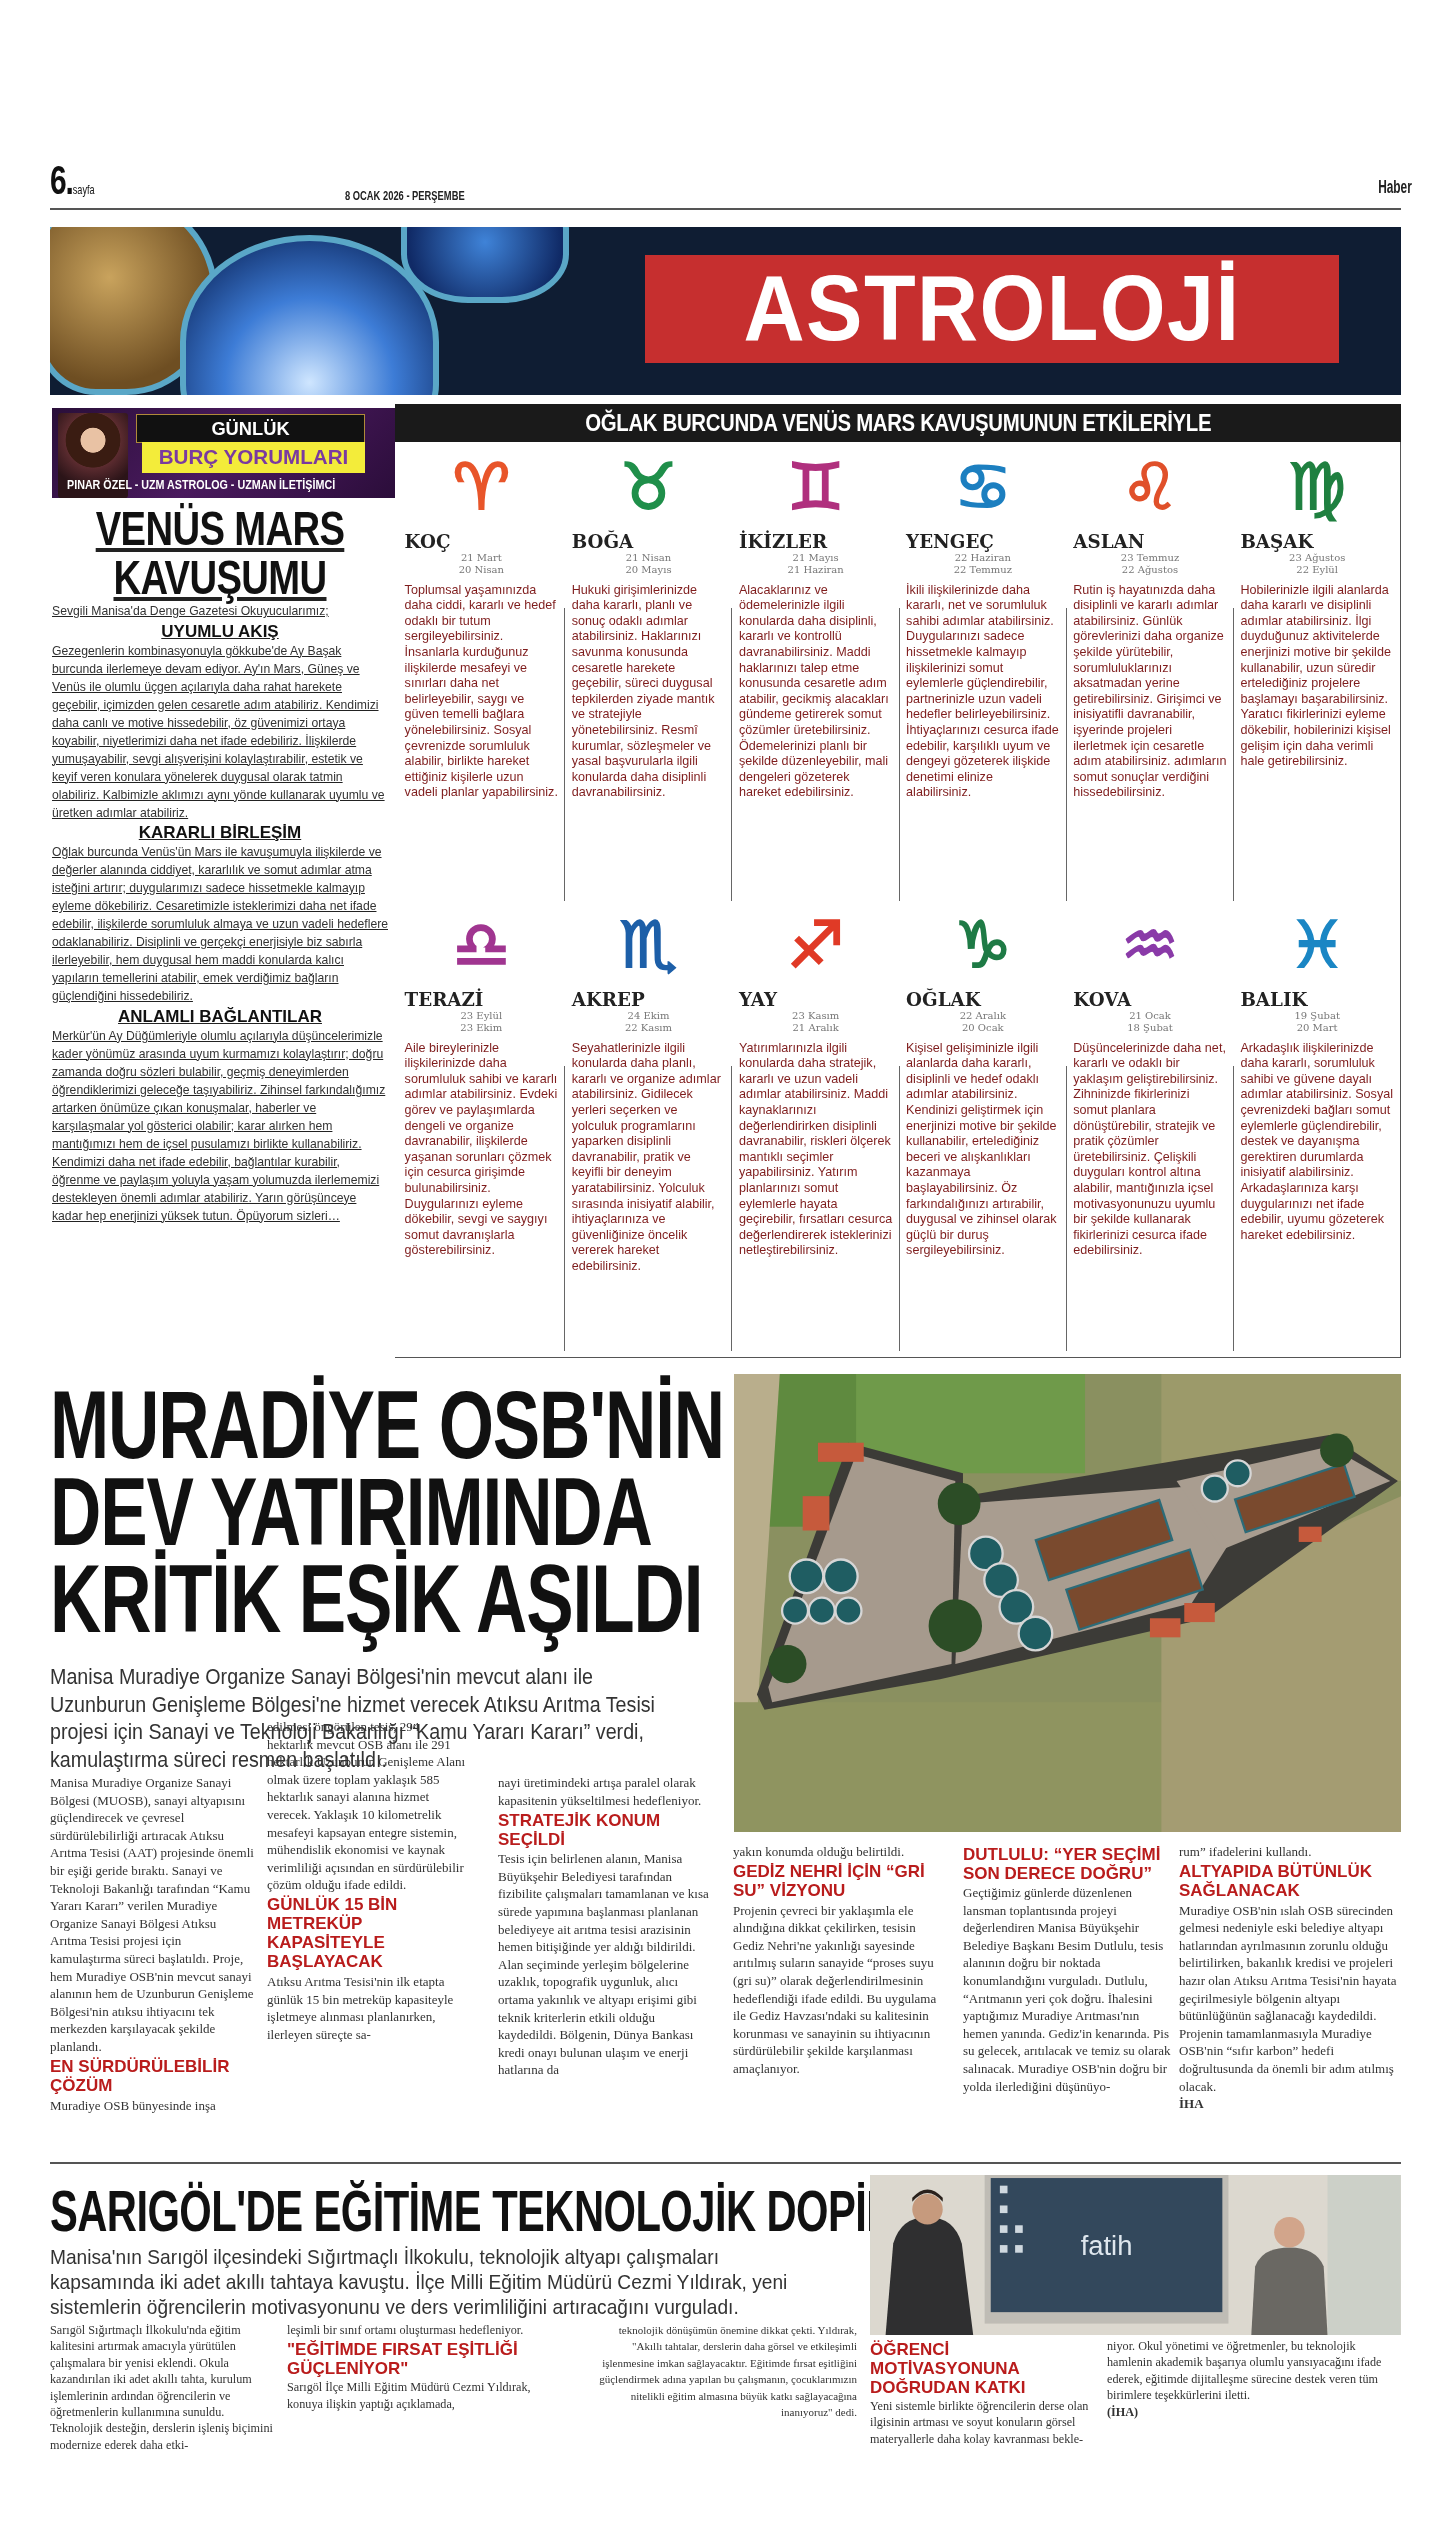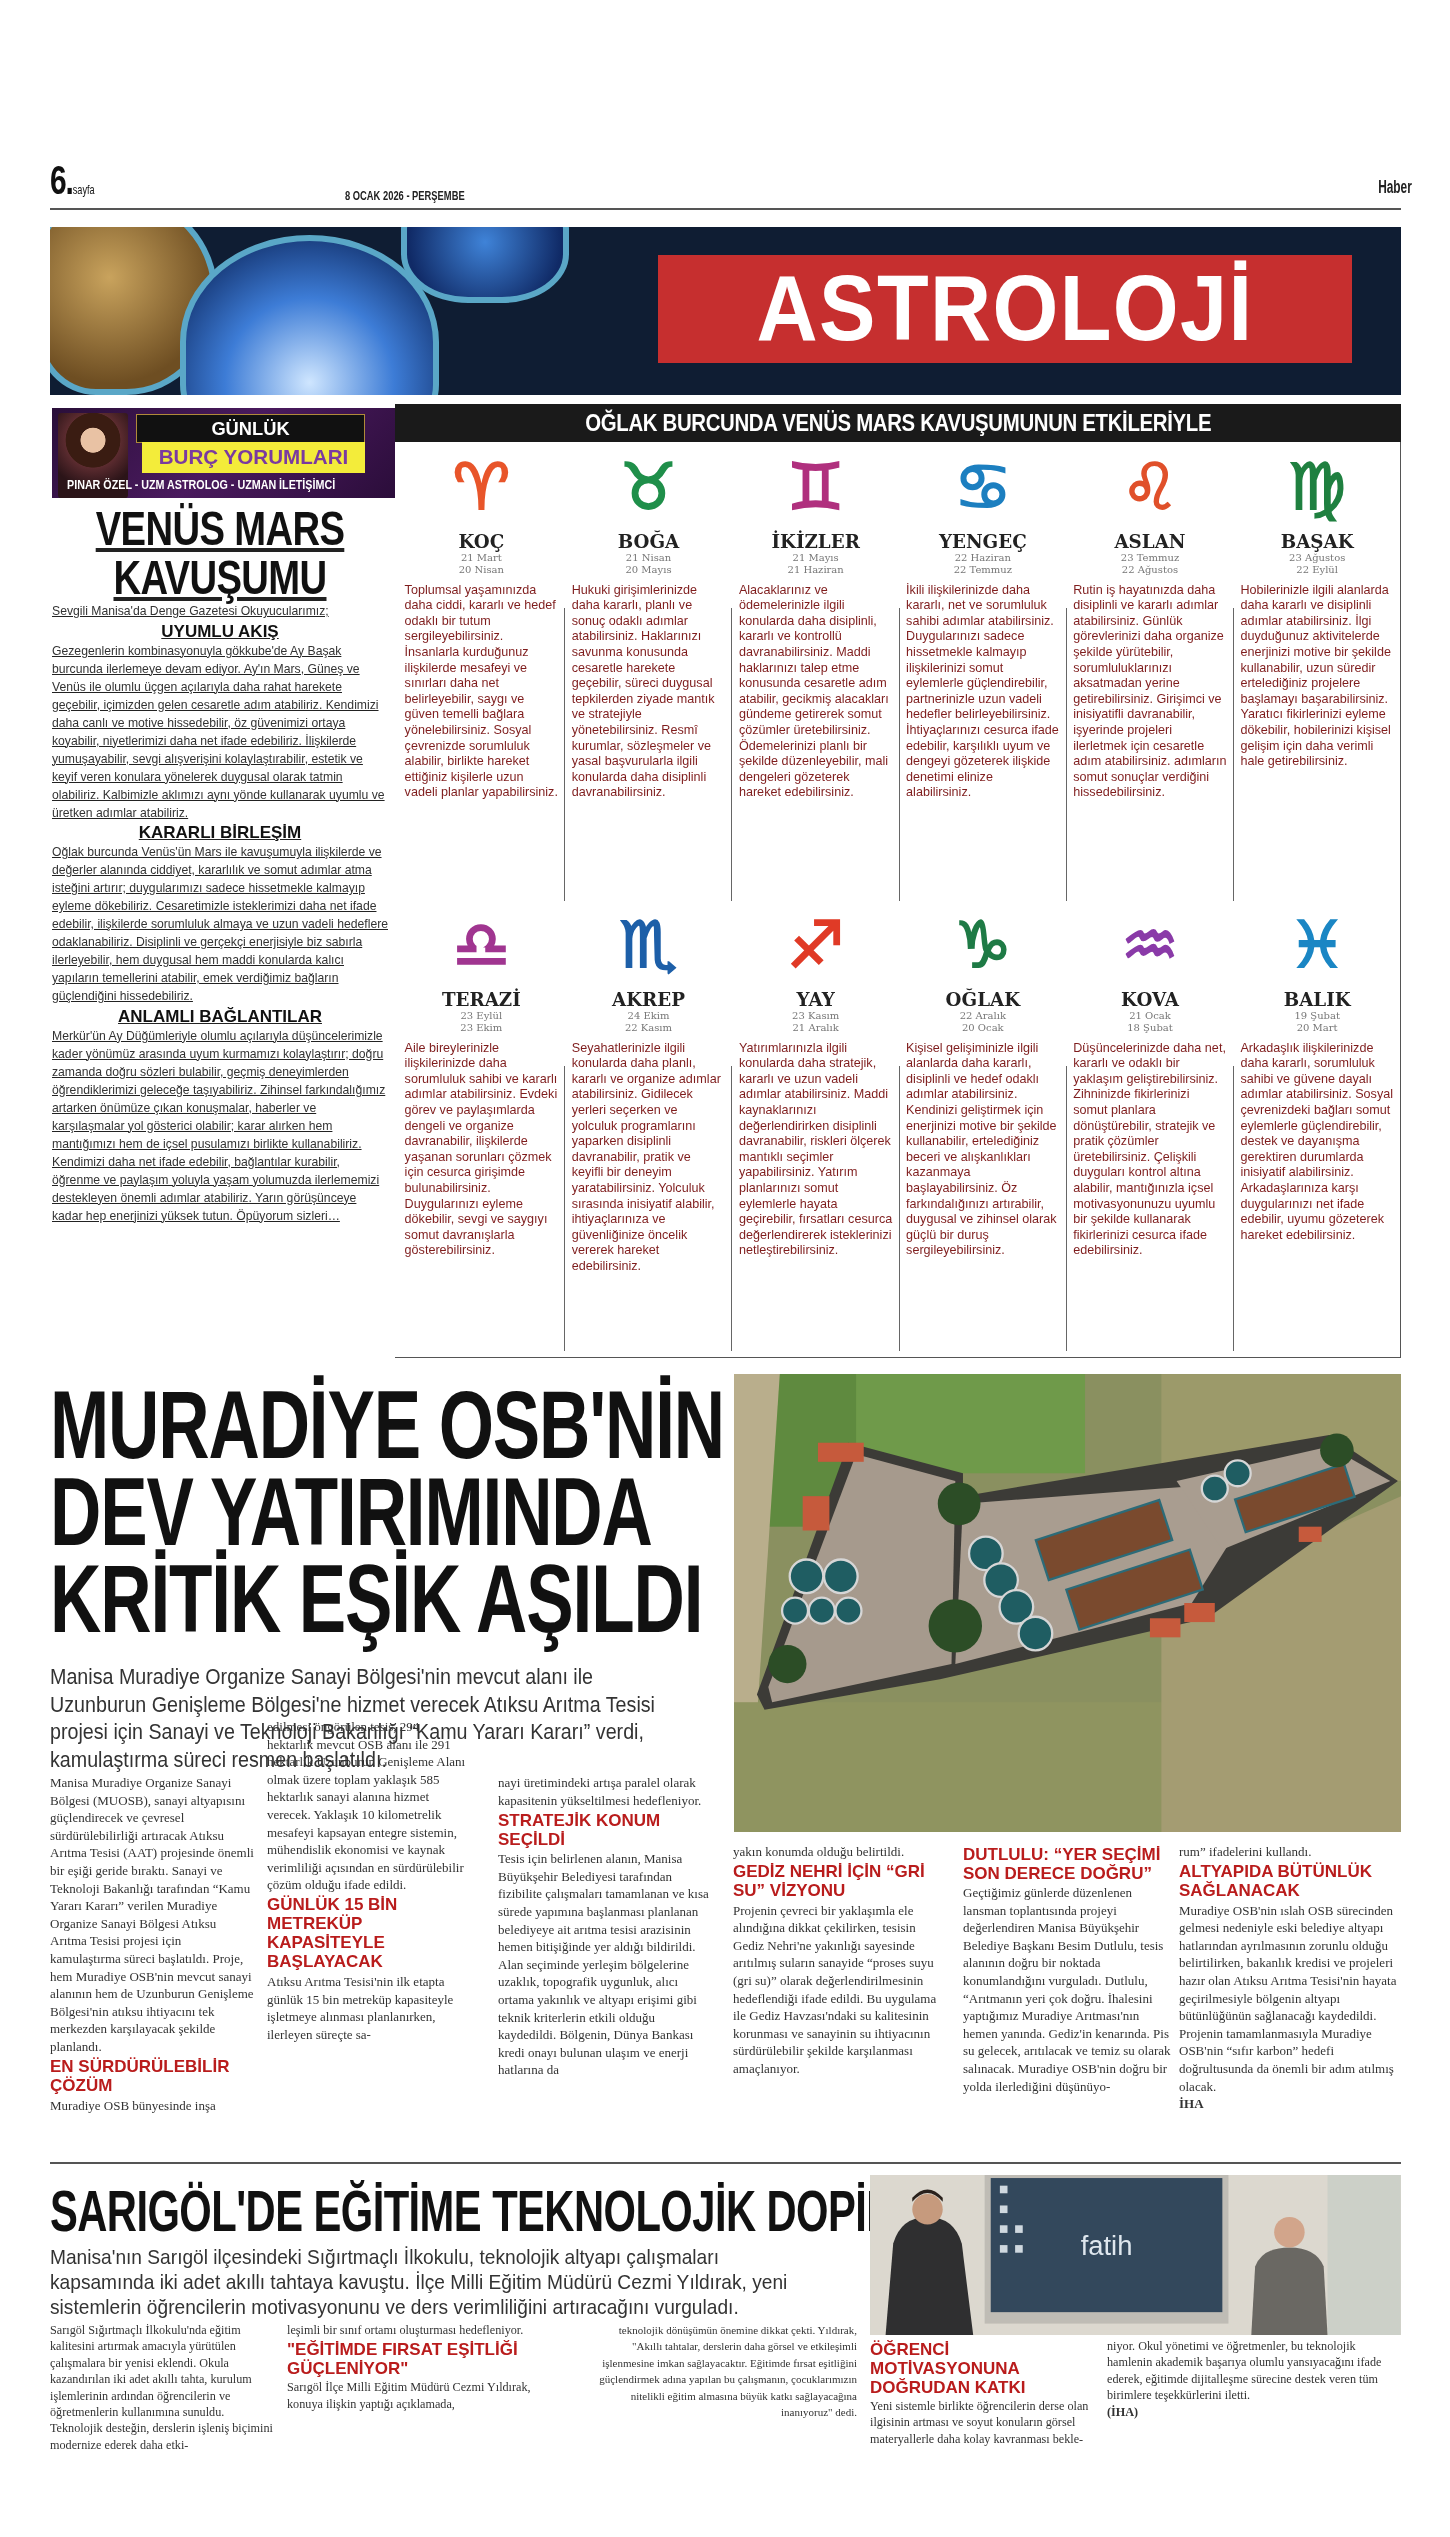--- a/index.html
+++ b/index.html
@@ -13,21 +13,21 @@
   .page-num small { font-size: 12.2px; font-weight: 400; letter-spacing: 0; }
   .date { left: 345px; top: 188px; font-size: 13px; font-weight: 700; color: #222; transform: scaleX(0.72); transform-origin: left; white-space: nowrap; }
   .section { right: 38px; top: 176px; font-size: 18.3px; font-weight: 700; color: #222; transform: scaleX(0.65); transform-origin: right; }
   .hr-top { left: 50px; top: 208px; width: 1351px; height: 2.3px; background: #555; }
 
   
   .banner { left: 50px; top: 227px; width: 1351px; height: 168px; background: #0f1d33; overflow: hidden; }
   .banner .g1 { position:absolute; left:-15.3px; top:-30.5px; width:183px; height:198px; border-radius: 40% 60% 60% 40%; background: radial-gradient(circle at 40% 40%, #c9a35d, #6e4e22 70%); border: 6.1px solid #5aa7c7; }
   .banner .g2 { position:absolute; left:130px; top:7.6px; width:259px; height:214px; border-radius: 50% 50% 30% 30%; background: radial-gradient(circle at 50% 70%, #cfe6ff, #3d7cd6 45%, #12306b 85%); border: 6.1px solid #5aa7c7; }
   .banner .g3 { position:absolute; left:351px; top:-46px; width:168px; height:122px; border-radius: 40%; background: radial-gradient(circle at 50% 50%, #3f83d8, #102a66 80%); border: 6.1px solid #5aa7c7; }
-  .banner-box { position: absolute; left: 608px; top: 27.5px; width: 694px; height: 108px; background: #c62f2f; display: flex; align-items: center; justify-content: center; }
+  .banner-box { position: absolute; left: 595px; top: 27.5px; width: 694px; height: 108px; background: #c62f2f; display: flex; align-items: center; justify-content: center; }
   .banner-box span { color: #fff; font-weight: 700; font-size: 92px; letter-spacing: 1.5px; transform: scaleX(0.92); }
 
   
   .astro-frame { left: 395px; top: 404px; width: 1006px; height: 954px; border: 1.5px solid #555; border-left: none; border-top: none; }
   .astro-title { left: 395px; top: 404px; width: 1006px; height: 38px; background: #1a1a1a; color: #fff; font-weight: 700; font-size: 24px; display: flex; align-items: center; justify-content: center; letter-spacing: -0.4px; }
   .astro-title span { transform: scaleX(0.85); display: inline-block; white-space: nowrap; }
 
   
   .author-box { left: 52px; top: 408px; width: 343px; height: 90px; background: linear-gradient(135deg, #2a0f3a, #4a1a5e 50%, #2b0d3a); overflow: hidden; }
   .author-photo { position: absolute; left: 6.1px; top: 4.6px; width: 70px; height: 85px; background: radial-gradient(circle at 50% 32%, #e9c2a4 18%, #3a1c12 19%, #3a1c12 40%, #5b2b2f 41%, #2b1418 70%); border-radius: 3.1px; }
@@ -40,21 +40,21 @@
   .big-title { font-weight: 700; font-size: 49px; line-height: 49px; text-align: center; color: #111; transform: scaleX(0.78); letter-spacing: -0.8px; }
   .left-col p { font-size: 12.2px; line-height: 18px; color: #333; text-align: left; }
   .left-col h4 { font-size: 17px; font-weight: 700; text-align: center; color: #111; line-height: 20px; margin: 1.5px 0 0; }
 
   
   .zodiac-grid { left: 397px; top: 446px; width: 1003px; }
   .zrow { display: grid; grid-template-columns: repeat(6, 1fr); }
   .zcell { padding: 0 6.1px 0 7.6px; position: relative; }
   .zcell + .zcell::before { content: ""; position: absolute; left: 0; top: 162px; bottom: 3.1px; width: 0.8px; background: #666; }
   .zicon { height: 82px; display: flex; align-items: center; justify-content: center; font-size: 64px; font-weight: 700; line-height: 1; }
-  .zname { text-align: center; font-family: "DejaVu Serif", serif; font-weight: 700; font-size: 18.3px; color: #222; margin-top: 3.1px; }
+  .zname { text-align: left; font-family: "DejaVu Serif", serif; font-weight: 700; font-size: 18.3px; color: #222; margin-top: 3.1px; }
   .zdate { text-align: center; font-family: "DejaVu Serif", serif; font-size: 10px; color: #777; line-height: 12.2px; }
   .ztext { font-size: 12.6px; line-height: 15.6px; color: #7f1d1d; margin-top: 6.1px; }
   .zrow.r1 { height: 458px; }
   .zrow.r2 { height: 450px; }
 
   
   .osb-headline { left: 50px; top: 1381px; width: 687px; font-weight: 700; font-size: 96px; line-height: 87px; color: #111; letter-spacing: -1.5px; transform: scaleX(0.74); transform-origin: left top; white-space: nowrap; }
   .osb-lead { left: 50px; top: 1664px; width: 679px; font-size: 21.4px; line-height: 27.5px; color: #333; transform: scaleX(0.92); transform-origin: left top; }
   .osb-photo { left: 734px; top: 1374px; width: 667px; height: 458px; overflow: hidden; background: #7b8a55; }
   .body-serif { font-family: "Liberation Serif", serif; font-size: 13px; line-height: 17.6px; color: #333; }

